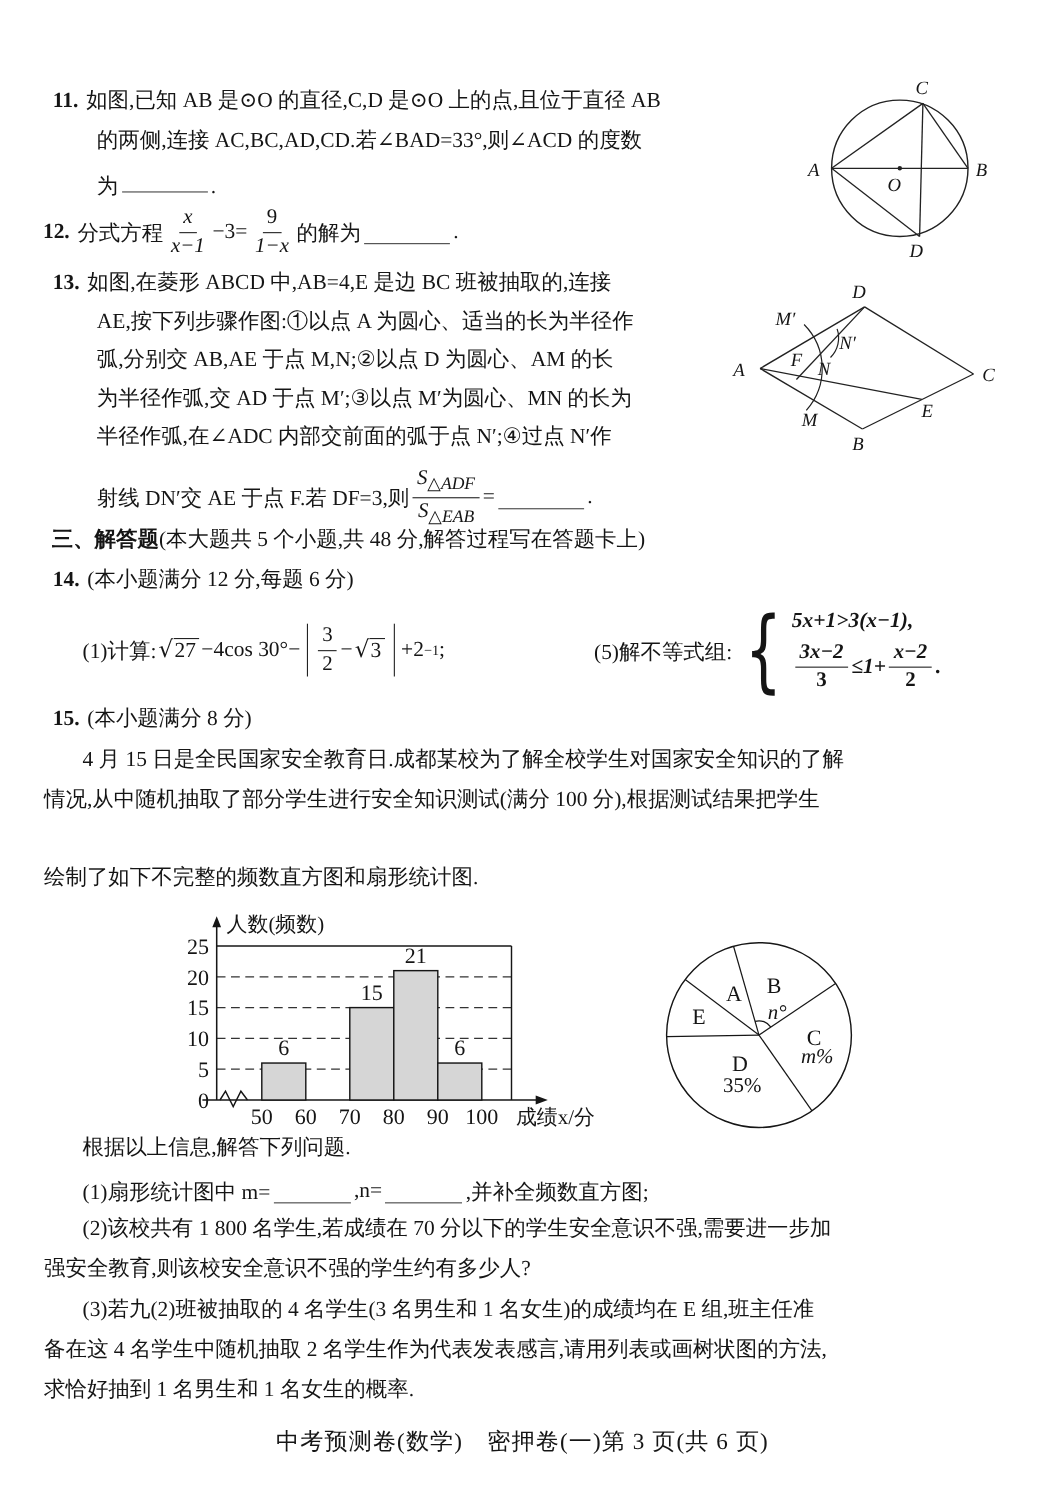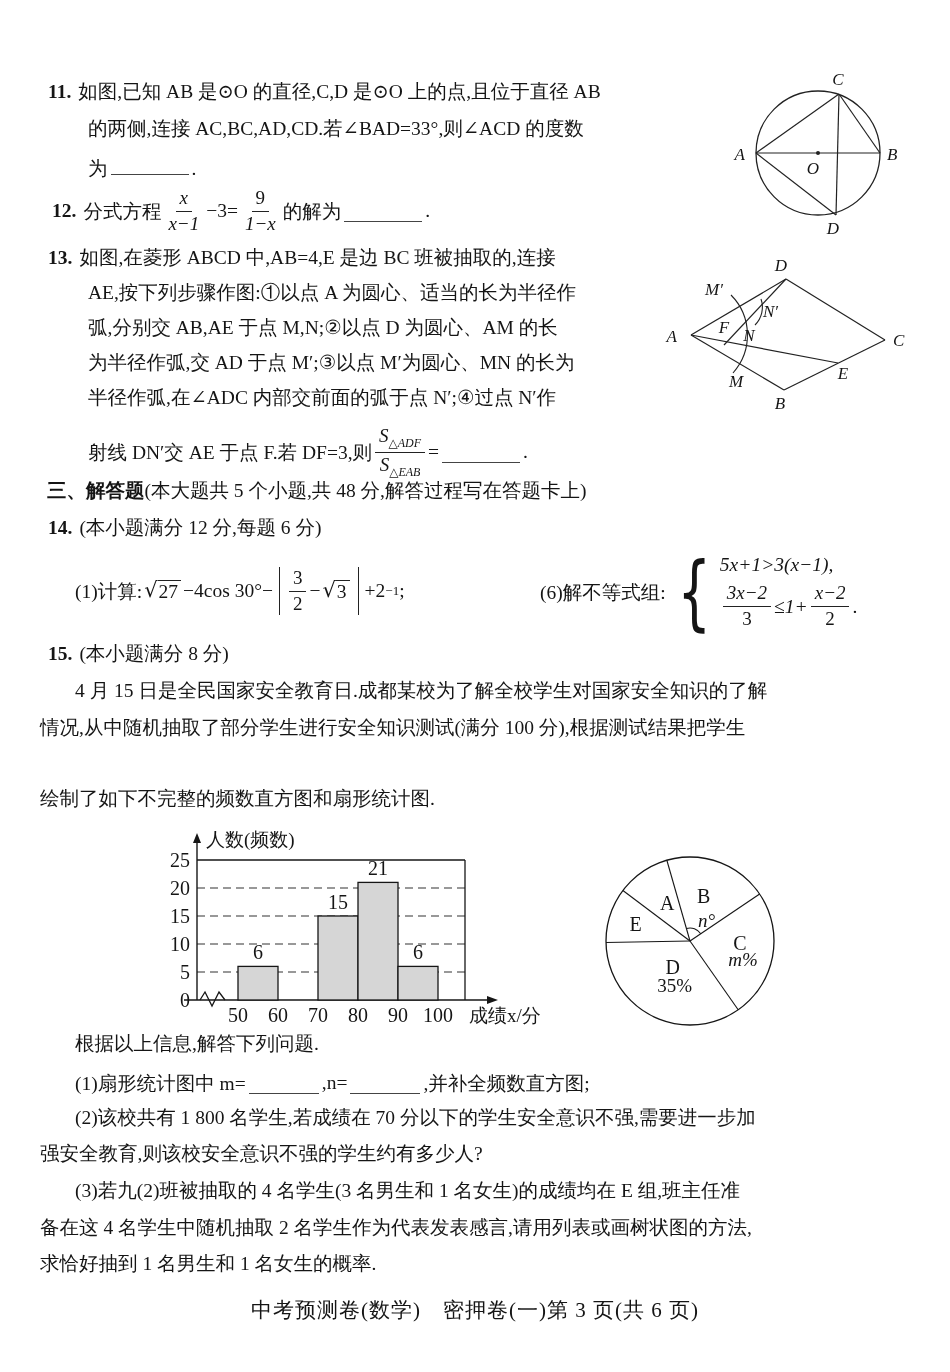--- a/index.html
+++ b/index.html
@@ -9,27 +9,27 @@
   .ln{position:absolute;white-space:nowrap;font-size:19.5px;line-height:1.25;}
   .row{position:absolute;display:flex;align-items:center;white-space:nowrap;font-size:19.5px;}
   .num{font-weight:bold;margin-right:7px;}
   .bold{font-weight:bold;text-align:center;}
   .it{font-style:italic;}
   .blank{display:inline-block;width:78px;border-bottom:1.4px solid #444;height:1.05em;margin:0 3px;vertical-align:baseline;}
   .blank.sm{width:70px;}
   .frac{display:inline-flex;flex-direction:column;align-items:center;vertical-align:middle;margin:0 3px;line-height:1.1;font-size:19px;}
   .frac .fnum{display:block;padding:0 4px 2px;border-bottom:1.4px solid #222;}
   .frac .fden{display:block;padding:2px 4px 0;}
-  .frac sub{font-size:12px;font-style:italic;}
+  .frac sub{font-size:16px;font-style:italic;}
   .sqrt{display:inline-flex;align-items:flex-start;margin:0 2px;}
   .sqrt .rs{font-family:"DejaVu Sans",sans-serif;font-size:21px;line-height:1;}
   .sqrt .rad{border-top:1.5px solid #222;padding:1px 3px 0 1px;line-height:1;}
   .abar{display:inline-block;width:0;height:48px;border-left:1.6px solid #222;margin:0 6px;}
   .brace{font-family:"DejaVu Sans",sans-serif;font-weight:400;font-size:82px;line-height:0.95;display:inline-block;transform:scaleX(0.65);margin:0 -4px 0 2px;}
-  .syscol{display:inline-flex;flex-direction:column;gap:7px;margin-left:4px;}
+  .syscol{display:inline-flex;flex-direction:column;gap:7px;margin-left:4px;font-weight:bold;}
   .sysrow{display:flex;align-items:center;}
   sup{font-size:13px;}
   svg{position:absolute;font-family:"Liberation Serif","DejaVu Serif",serif;}
   svg text{fill:#151515;}
   .figlabel{font-style:italic;font-size:17px;}
   .footer{position:absolute;left:0;width:950px;text-align:center;font-size:21px;letter-spacing:1px;}
 </style>
 </head>
 <body>
 
@@ -47,21 +47,21 @@
     <line x1="31" y1="83" x2="111" y2="145" stroke="#222" stroke-width="1.2"></line>
     <line x1="114" y1="24" x2="111" y2="145" stroke="#222" stroke-width="1.2"></line>
     <circle cx="93" cy="83" r="2" fill="#222"></circle>
     <text class="figlabel" x="20" y="90" text-anchor="end">A</text>
     <text class="figlabel" x="162" y="90" text-anchor="start">B</text>
     <text class="figlabel" x="113" y="15" text-anchor="middle">C</text>
     <text class="figlabel" x="108" y="164" text-anchor="middle">D</text>
     <text class="figlabel" x="88" y="104" text-anchor="middle">O</text>
   </svg>
 
-  <div class="row" style="left:52px;top:183px;height:56px">
+  <div class="row" style="left:39px;top:183px;height:56px">
     <span class="num">12.</span>
     <span>分式方程</span>
     <span class="frac">
         <span class="fnum it">x</span>
         <span class="fden it">x−1</span>
       </span>
     <span>−3=</span>
     <span class="frac">
         <span class="fnum">9</span>
         <span class="fden it">1−x</span>
@@ -129,21 +129,21 @@
         <span class="rs">√</span>
         <span class="rad">3</span>
       </span>
     <span class="abar"></span>
     <span>+2</span>
       <sup>−1</sup>
     <span>;</span>
   </div>
 
   <div class="row" style="left:540px;top:548px;height:88px">
-    <span>(6)解不等式组:</span>
+    <span>(5)解不等式组:</span>
     <span class="brace">{</span>
     <span class="syscol">
       <span class="sysrow it">5x+1&gt;3(x−1),</span>
       <span class="sysrow">
         <span class="frac">
             <span class="fnum it">3x−2</span>
             <span class="fden">3</span>
           </span>
         <span class="it">≤1+</span>
         <span class="frac">

